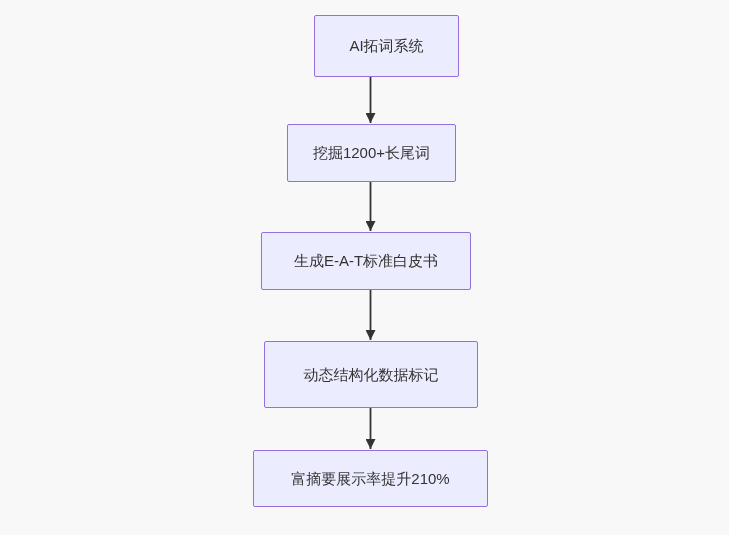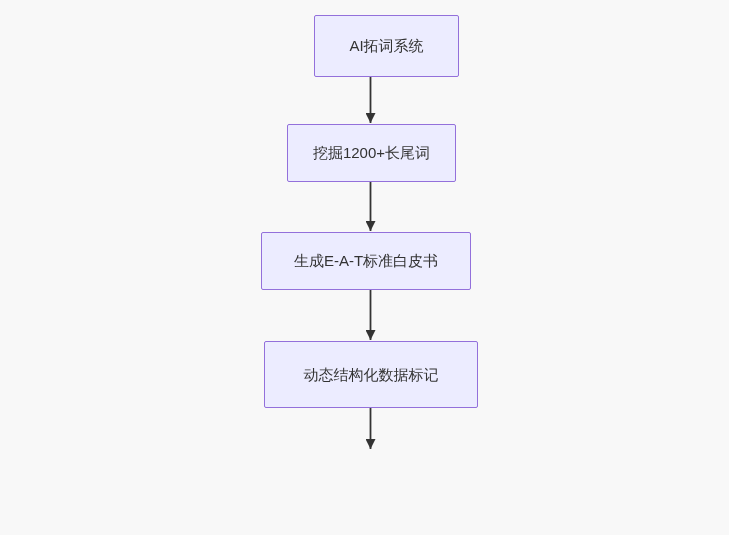--- a/index.html
+++ b/index.html
@@ -66,14 +66,17 @@
   </div>
 
   <div class="node" style="left:261px; top:232px; width:210px; height:58px;">
     <span>生成E-A-T标准白皮书</span>
   </div>
 
   <div class="node" style="left:264px; top:341px; width:214px; height:67px;">
     <span>动态结构化数据标记</span>
   </div>
 
+  <div class="node" style="left:253px; top:450px; width:235px; height:57px;">
+    <span>富摘要展示率提升210%</span>
+  </div>
 
 </div>
 
 </body></html>

